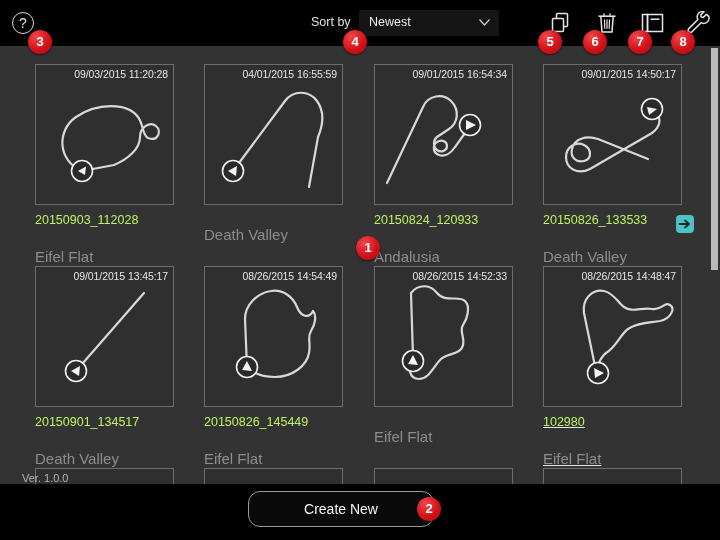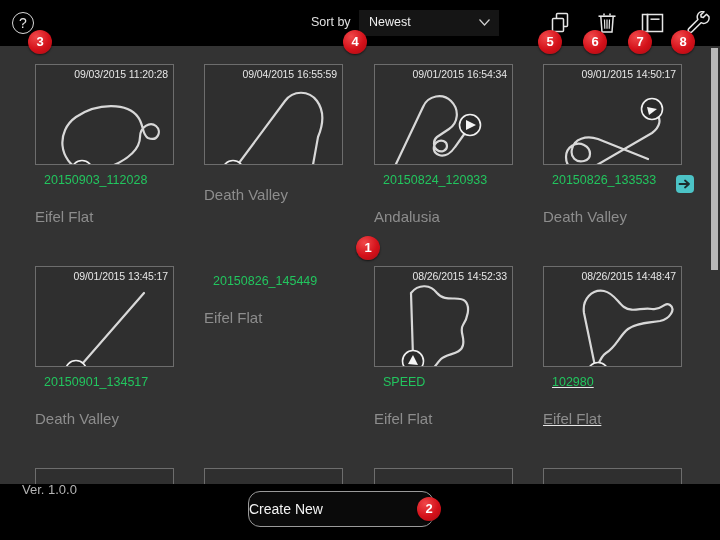--- a/index.html
+++ b/index.html
@@ -81,21 +81,21 @@
     width: 720px; height: 438px;
     background: #333333;
     overflow: hidden;
   }
   .card {
     position: absolute;
     width: 141px;
   }
   .thumb {
     position: relative;
-    width: 139px; height: 101px;
+    width: 139px; height: 141px;
     background: #2f2f2f;
     border: 1px solid #6d6d6d;
     box-sizing: border-box;
     overflow: hidden;
     cursor: pointer;
   }
   .thumb-date {
     position: absolute;
     right: 5px; top: 3px;
     font-size: 10.5px;
@@ -104,24 +104,23 @@
     letter-spacing: -0.1px;
   }
   .thumb svg.track {
     position: absolute;
     left: 0; top: 0;
     width: 139px; height: 141px;
   }
   .card-title {
     margin-top: 8px;
     font-size: 12.5px;
-    color: #22c55e;
+    color: #bef264;
     white-space: nowrap;
     overflow: hidden;
-    margin-left: 9px;
   }
   .card-sub {
     margin-top: 21px;
     font-size: 15px;
     color: #8d8d8d;
     white-space: nowrap;
   }
   .export-badge {
     position: absolute;
     right: -10px; top: 2px;
@@ -154,35 +153,36 @@
   
   #footer {
     position: absolute;
     left: 0; top: 484px;
     width: 720px; height: 56px;
     background: #000;
     z-index: 5;
   }
   #version {
     position: absolute;
-    left: 22px; top: 482px;
-    font-size: 13px;
+    left: 22px; top: 472px;
+    font-size: 11px;
     color: #b5b5b5;
     z-index: 6;
   }
   #create-new {
     position: absolute;
     left: 248px; top: 491px;
     width: 186px; height: 36px;
     border: 1px solid #9a9a9a;
     border-radius: 12px;
     background: #0a0a0a;
     color: #f4f4f4;
     font-size: 14px;
     line-height: 34px;
+    text-align: center;
     box-sizing: border-box;
     cursor: pointer;
     z-index: 6;
   }
 
   
   .ann {
     position: absolute;
     width: 24px; height: 24px;
     border-radius: 50%;
@@ -261,21 +261,21 @@
       </svg>
     </div>
     <div class="card-meta">
       <div class="card-title">20150903_112028</div>
       <div class="card-sub">Eifel Flat</div>
     </div>
   </div>
 
   <div class="card" style="left:204px; top:18px;">
     <div class="thumb">
-      <div class="thumb-date">09/04/2015 16:55:59</div>
+      <div class="thumb-date">04/01/2015 16:55:59</div>
       <svg class="track" viewBox="0 0 139 141">
         <path d="M28 106 L80 36 C88 25 104 25 112 36 C120 47 118 60 113 72 L104 122" fill="none" stroke="#d8d8d8" stroke-width="2.2" stroke-linecap="round"></path>
         <circle cx="28" cy="106" r="10.5" fill="#2a2a2a" stroke="#f0f0f0" stroke-width="1.6"></circle>
         <path d="M23 106 L32 101 L31 111 Z" fill="#f4f4f4"></path>
       </svg>
     </div>
     <div class="card-meta">
       <div class="card-sub">Death Valley</div>
     </div>
   </div>
@@ -328,39 +328,48 @@
         <path d="M35 104 L44 99 L43 109 Z" fill="#f4f4f4"></path>
       </svg>
     </div>
     <div class="card-meta">
       <div class="card-title">20150901_134517</div>
       <div class="card-sub">Death Valley</div>
     </div>
   </div>
 
   <div class="card" style="left:204px; top:220px;">
+    <div class="thumb">
+      <div class="thumb-date">08/26/2015 14:54:49</div>
+      <svg class="track" viewBox="0 0 139 141">
+        <path d="M42 100 L40 52 C40 38 52 26 66 24 C78 22 88 30 92 40
+                 C96 50 104 52 108 44 C112 48 110 58 106 64 C102 70 106 76 104 86
+                 C102 98 88 110 70 110 C58 110 48 106 42 100 Z" fill="none" stroke="#d8d8d8" stroke-width="2.2" stroke-linejoin="round"></path>
+        <circle cx="42" cy="100" r="10.5" fill="#2a2a2a" stroke="#f0f0f0" stroke-width="1.6"></circle>
+        <path d="M42 94 L47 104 L37 103 Z" fill="#f4f4f4"></path>
+      </svg>
+    </div>
     <div class="card-meta">
       <div class="card-title">20150826_145449</div>
       <div class="card-sub">Eifel Flat</div>
     </div>
   </div>
 
   <div class="card" style="left:374px; top:220px;">
     <div class="thumb">
       <div class="thumb-date">08/26/2015 14:52:33</div>
       <svg class="track" viewBox="0 0 139 141">
         <path d="M38 90 L36 26 C44 16 56 18 62 26 C70 36 84 28 90 34
                  C96 40 92 52 88 58 C84 64 90 70 88 78 C86 88 72 86 66 92
                  C58 100 54 112 44 112 C34 112 32 100 38 90 Z" fill="none" stroke="#d8d8d8" stroke-width="2.2" stroke-linejoin="round"></path>
         <circle cx="38" cy="94" r="10.5" fill="#2a2a2a" stroke="#f0f0f0" stroke-width="1.6"></circle>
         <path d="M38 88 L43 98 L33 97 Z" fill="#f4f4f4"></path>
       </svg>
     </div>
     <div class="card-meta">
-      <div class="card-title">SPEED</div>
       <div class="card-sub">Eifel Flat</div>
     </div>
   </div>
 
   <div class="card" style="left:543px; top:220px;text-decoration:underline;">
     <div class="thumb">
       <div class="thumb-date">08/26/2015 14:48:47</div>
       <svg class="track" viewBox="0 0 139 141">
         <path d="M52 104 L40 46 C38 32 48 22 60 24 C70 26 74 36 80 40
                  C88 46 98 40 108 42 C118 44 120 34 126 38 C132 42 126 52 116 54

